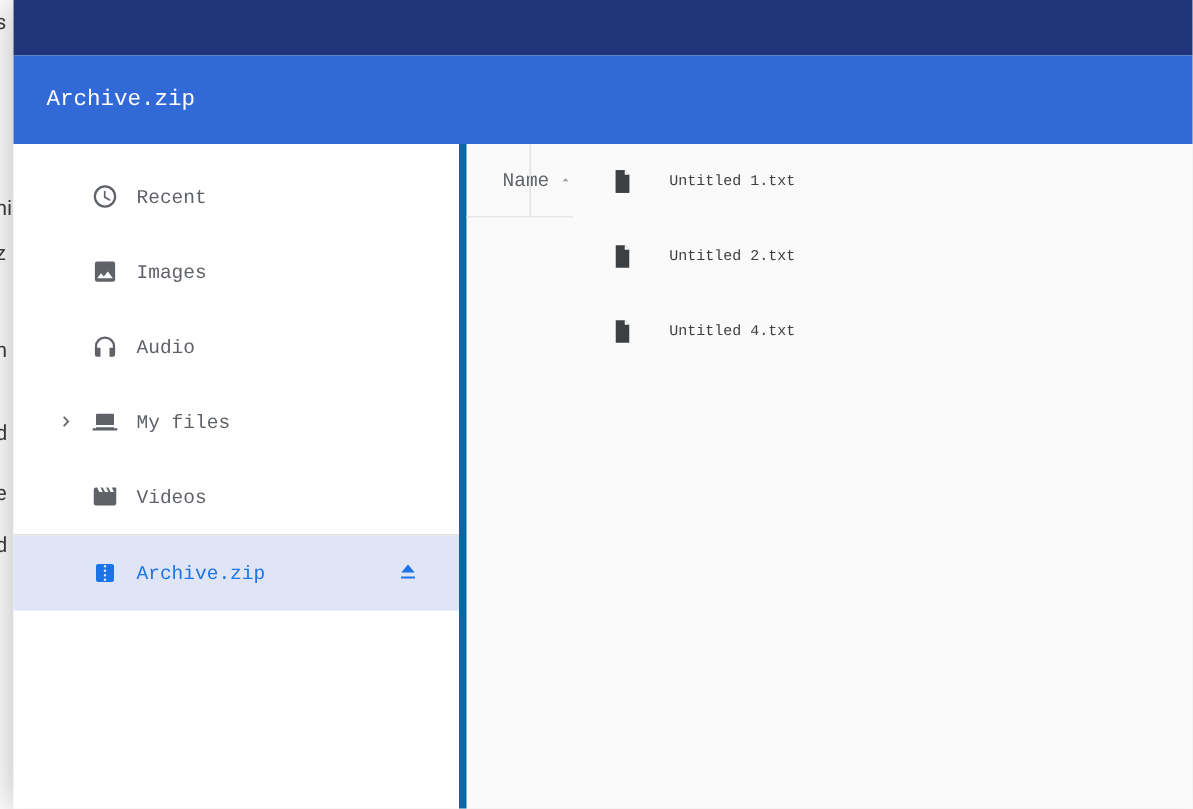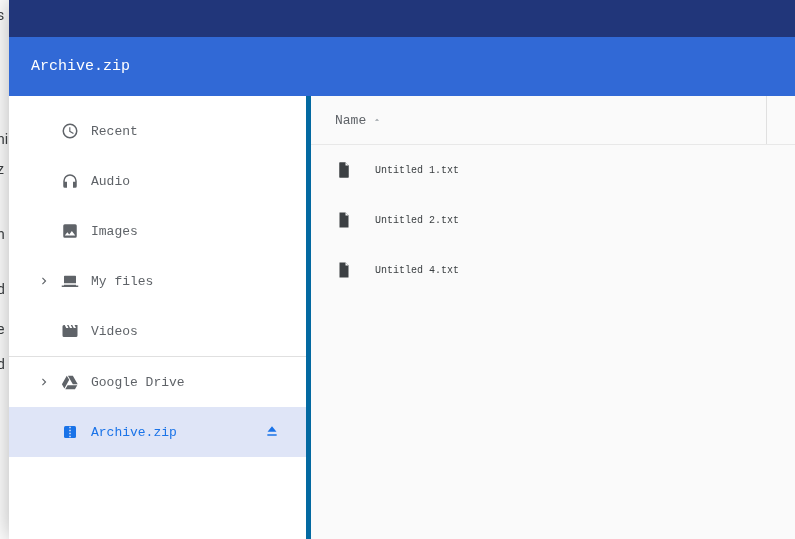--- a/index.html
+++ b/index.html
@@ -105,21 +105,21 @@
   .divider {
     height: 1px;
     background: #e0e0e0;
     margin: 0;
   }
 
   .main {
     flex: 1;
     background: #fafafa;
     display: flex;
-    flex-direction: column;
+    flex-direction: row;
     text-align: center;
   }
   .col-header {
     height: 49px;
     display: flex;
     align-items: center;
     border-bottom: 1px solid #e8e8e8;
     padding-left: 24px;
     color: #5f6368;
     font-size: 13px;
@@ -183,33 +183,33 @@
             <svg viewBox="0 0 24 24" width="18" height="18">
                 <path fill="currentColor" d="M12 2a10 10 0 1 0 0 20 10 10 0 0 0 0-20zm0 18a8 8 0 1 1 0-16 8 8 0 0 1 0 16zm.5-13H11v6l5.2 3.1.8-1.3-4.5-2.7V7z"></path>
               </svg>
           </span>
           <span>Recent</span>
         </div>
 
         <div class="side-item">
           <span class="icon">
             <svg viewBox="0 0 24 24" width="18" height="18">
+                <path fill="currentColor" d="M21 19V5a2 2 0 0 0-2-2H5a2 2 0 0 0-2 2v14a2 2 0 0 0 2 2h14a2 2 0 0 0 2-2zM8.5 13.5l2.5 3 3.5-4.5L19 18H5l3.5-4.5z"></path>
+              </svg>
+          </span>
+          <span>Images</span>
+        </div>
+
+        <div class="side-item">
+          <span class="icon">
+            <svg viewBox="0 0 24 24" width="18" height="18">
                 <path fill="currentColor" d="M12 3a9 9 0 0 0-9 9v7a2 2 0 0 0 2 2h3v-8H5v-1a7 7 0 1 1 14 0v1h-3v8h3a2 2 0 0 0 2-2v-7a9 9 0 0 0-9-9z"></path>
               </svg>
           </span>
           <span>Audio</span>
-        </div>
-
-        <div class="side-item">
-          <span class="icon">
-            <svg viewBox="0 0 24 24" width="18" height="18">
-                <path fill="currentColor" d="M21 19V5a2 2 0 0 0-2-2H5a2 2 0 0 0-2 2v14a2 2 0 0 0 2 2h14a2 2 0 0 0 2-2zM8.5 13.5l2.5 3 3.5-4.5L19 18H5l3.5-4.5z"></path>
-              </svg>
-          </span>
-          <span>Images</span>
         </div>
 
         <div class="side-item">
           <span class="chev">
             <svg viewBox="0 0 24 24" width="14" height="14">
                 <path fill="#5f6368" d="M8.6 16.6 13.2 12 8.6 7.4 10 6l6 6-6 6z"></path>
               </svg>
           </span>
           <span class="icon">
             <svg viewBox="0 0 24 24" width="18" height="18">
@@ -223,33 +223,20 @@
           <span class="icon">
             <svg viewBox="0 0 24 24" width="18" height="18">
                 <path fill="currentColor" d="M18 4l2 4h-3l-2-4h-2l2 4h-3l-2-4H8l2 4H7L5 4H4a2 2 0 0 0-2 2v12a2 2 0 0 0 2 2h16a2 2 0 0 0 2-2V4h-4z"></path>
               </svg>
           </span>
           <span>Videos</span>
         </div>
 
         <div class="divider"></div>
 
-        <div class="side-item">
-          <span class="chev">
-            <svg viewBox="0 0 24 24" width="14" height="14">
-                <path fill="#5f6368" d="M8.6 16.6 13.2 12 8.6 7.4 10 6l6 6-6 6z"></path>
-              </svg>
-          </span>
-          <span class="icon">
-            <svg viewBox="0 0 24 24" width="18" height="18">
-                <path fill="currentColor" d="M7.7 3.5 1.2 15l3.3 5.5L11 9 7.7 3.5zm1.5 0L15.8 15h6.5L15.8 3.5H9.2zM5.7 21.5h12.9l3.1-5.3H8.8l-3.1 5.3z"></path>
-              </svg>
-          </span>
-          <span>Google Drive</span>
-        </div>
 
         <div class="side-item active">
           <span class="icon">
             <svg viewBox="0 0 24 24" width="18" height="18">
                 <rect x="4" y="4" width="16" height="16" rx="2" fill="currentColor"></rect>
                 <rect x="11" y="5" width="2" height="2" fill="#dfe5f7"></rect>
                 <rect x="11" y="9" width="2" height="2" fill="#dfe5f7"></rect>
                 <rect x="11" y="13" width="2" height="2" fill="#dfe5f7"></rect>
                 <rect x="11" y="17" width="2" height="2" fill="#dfe5f7"></rect>
               </svg>

